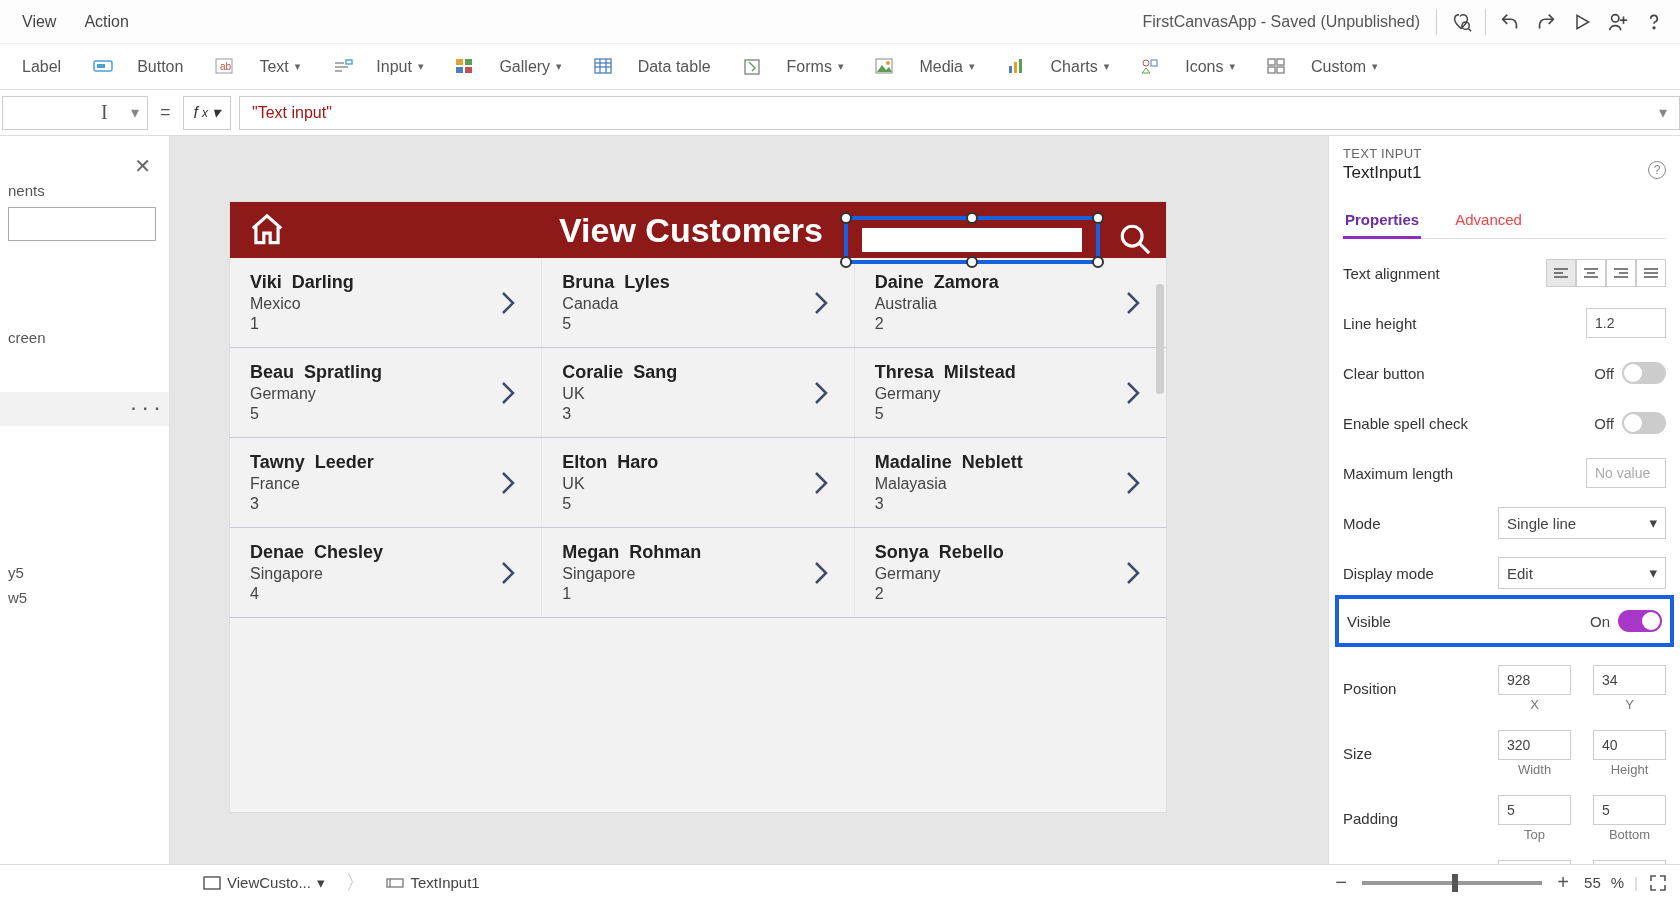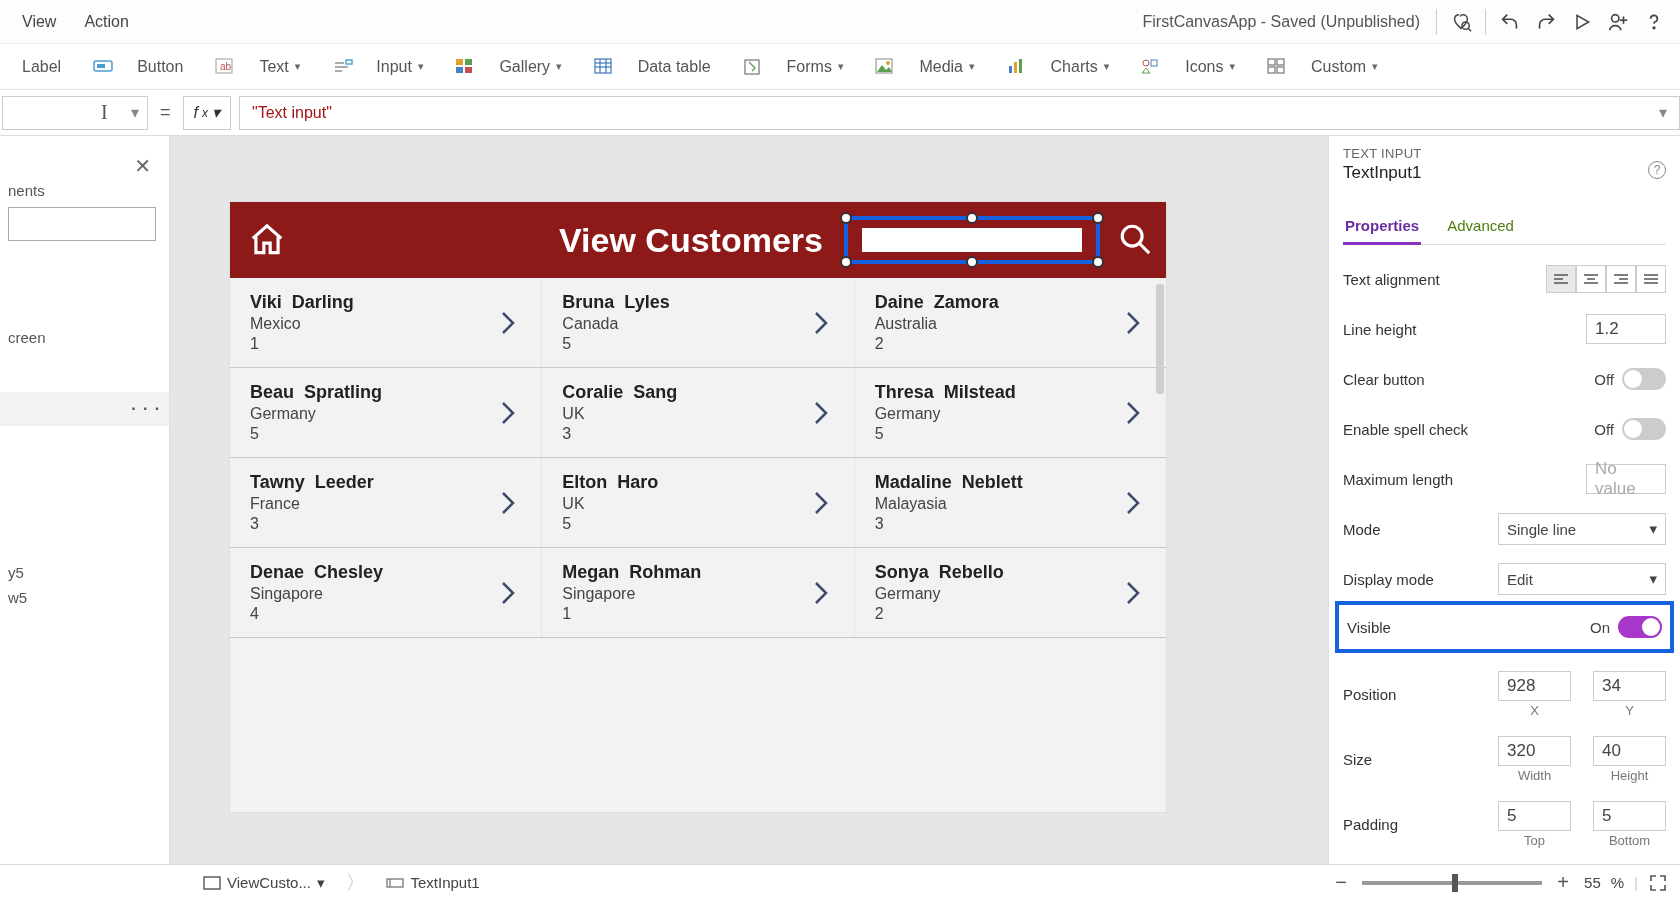--- a/index.html
+++ b/index.html
@@ -33,21 +33,21 @@
 .leftpanel .close { position:absolute; right:18px; top:18px; font-size:20px; color:#666; cursor:pointer; }
 .leftpanel .lpbox { margin-top: 36px; }
 .leftpanel .lptext { color:#555; font-size:15px; margin: 8px 0; }
 .leftpanel .lpinput { width: 148px; height:34px; border:1px solid #aaa; background:#fff; margin-top:4px; }
 .leftpanel .lprow { display:flex; justify-content:space-between; align-items:center; height:34px; }
 .leftpanel .sel { background:#f2f2f2; margin: 0 -8px; padding: 0 8px; }
 .leftpanel .dots { color:#555; letter-spacing:1px; font-weight:bold; }
 
 .canvaswrap { flex:1; background:#e6e6e6; position:relative; overflow:hidden; }
 .canvasinner { position:absolute; left:60px; top:66px; width:936px; height:610px; background:#f2f2f2; box-shadow:0 0 0 1px #ddd; }
-.appheader { height:76px; background:#8e1919; display:flex; align-items:center; position:relative;justify-content:flex-end; }
+.appheader { height:56px; background:#8e1919; display:flex; align-items:center; position:relative;justify-content:flex-end; }
 .appheader .home { color:#fff; margin-left:18px; }
 .appheader .title { flex:1; text-align:center; color:#fff; font-size:34px; font-weight:700; padding-right: 70px;}
 .appheader .searchic { position:absolute; right:14px; top:20px; color:#fff; }
 .selbox { position:absolute; left:614px; top:14px; width:256px; height:48px; border:4px solid #1661e0; display:flex; align-items:center; justify-content:center; }
 .selbox .inner { width:220px; height:24px; background:#fff; }
 .handle { width:12px; height:12px; background:#fff; border:2px solid #333; border-radius:50%; position:absolute; }
 
 .gallery { padding: 0; }
 .grow { display:flex; border-bottom:1px solid #c7c7d6; }
 .gcell { flex:1; padding: 14px 20px 14px 20px; display:flex; align-items:center; justify-content:space-between; border-right:1px solid #e5e5e5; }
@@ -55,29 +55,29 @@
 .gcell .txt .name { font-size:18px; font-weight:600; color:#222; white-space:pre; }
 .gcell .txt .country { font-size:16px; color:#444; margin-top:2px; }
 .gcell .txt .num { font-size:16px; color:#444; margin-top:2px; }
 .gcell .arrow { color:#3d4a6b; font-size:22px; padding-right:4px; }
 .gscroll { position:absolute; right:2px; top:82px; width:8px; height:110px; background:#cfcfcf; border-radius:3px; }
 
 .rightpanel { width:352px; border-left:1px solid #e0e0e0; padding:10px 14px 0 14px; font-size:15px; color:#444; overflow:hidden;}
 .rp-head { color:#666; font-size:13px; letter-spacing:0.3px; }
 .rp-name { font-size:17px; color:#222; margin-top:2px; }
 .rp-help { float:right; border:1.5px solid #888; border-radius:50%; width:18px; height:18px; display:flex; align-items:center; justify-content:center; font-size:12px; color:#888; margin-top:-22px;}
-.rp-tabs { display:flex; gap:24px; margin-top:28px; border-bottom:1px solid #e0e0e0; }
-.rp-tab { padding:6px 2px 8px 2px; font-size:15px; color:#4d7c0f; cursor:pointer; }
+.rp-tabs { display:flex; gap:32px; margin-top:22px; border-bottom:1px solid #e0e0e0; }
+.rp-tab { padding:6px 2px 8px 2px; font-size:15px; color:#ef4444; cursor:pointer; }
 .rp-tab.active { color:#6b2fa0; font-weight:600; border-bottom:3px solid #8a2fbf; margin-bottom:-1px; }
 .rp-row { display:flex; align-items:center; justify-content:space-between; margin-top:18px; min-height:32px; }
 .rp-row .lab { color:#333; }
 .rp-seg { display:flex; gap: -1px; }
 .rp-seg .sbtn { width:30px; height:28px; border:1px solid #ccc; display:flex; align-items:center;justify-content:center;background:#fff; cursor:pointer;}
 .rp-seg .sbtn.active { background:#e8e8e8; }
-.rp-input { height:30px; border:1px solid #ccc; padding:0 8px; background:#fff; font-size:17px; color:#444; display:flex; align-items:center; }
+.rp-input { height:30px; border:1px solid #ccc; padding:0 8px; background:#fff; font-size:14px; color:#444; display:flex; align-items:center; }
 .rp-select { width:168px; height:32px; border:1px solid #ccc; background:#fff; padding:0 8px; display:flex; justify-content:space-between; align-items:center;}
 .rp-sw { display:flex; align-items:center; gap:8px;text-align:center; }
 .rp-sw .track { width:44px; height:22px; background:#ccc; border-radius:11px; position:relative; }
 .rp-sw .knob { width:18px; height:18px; background:#fff; border-radius:50%; position:absolute; top:2px; left:2px; }
 .rp-sw.on .track { background:#a737c9; }
 .rp-sw.on .knob { left:24px; }
 .rp-two { display:flex; gap:22px; }
 .rp-two .col { flex:1; }
 .rp-two .sub { text-align:center; font-size:13px; color:#777; margin-top:2px;}
 .hlbox { border:4px solid #1661e0; padding:6px 8px; margin:6px -8px; }

